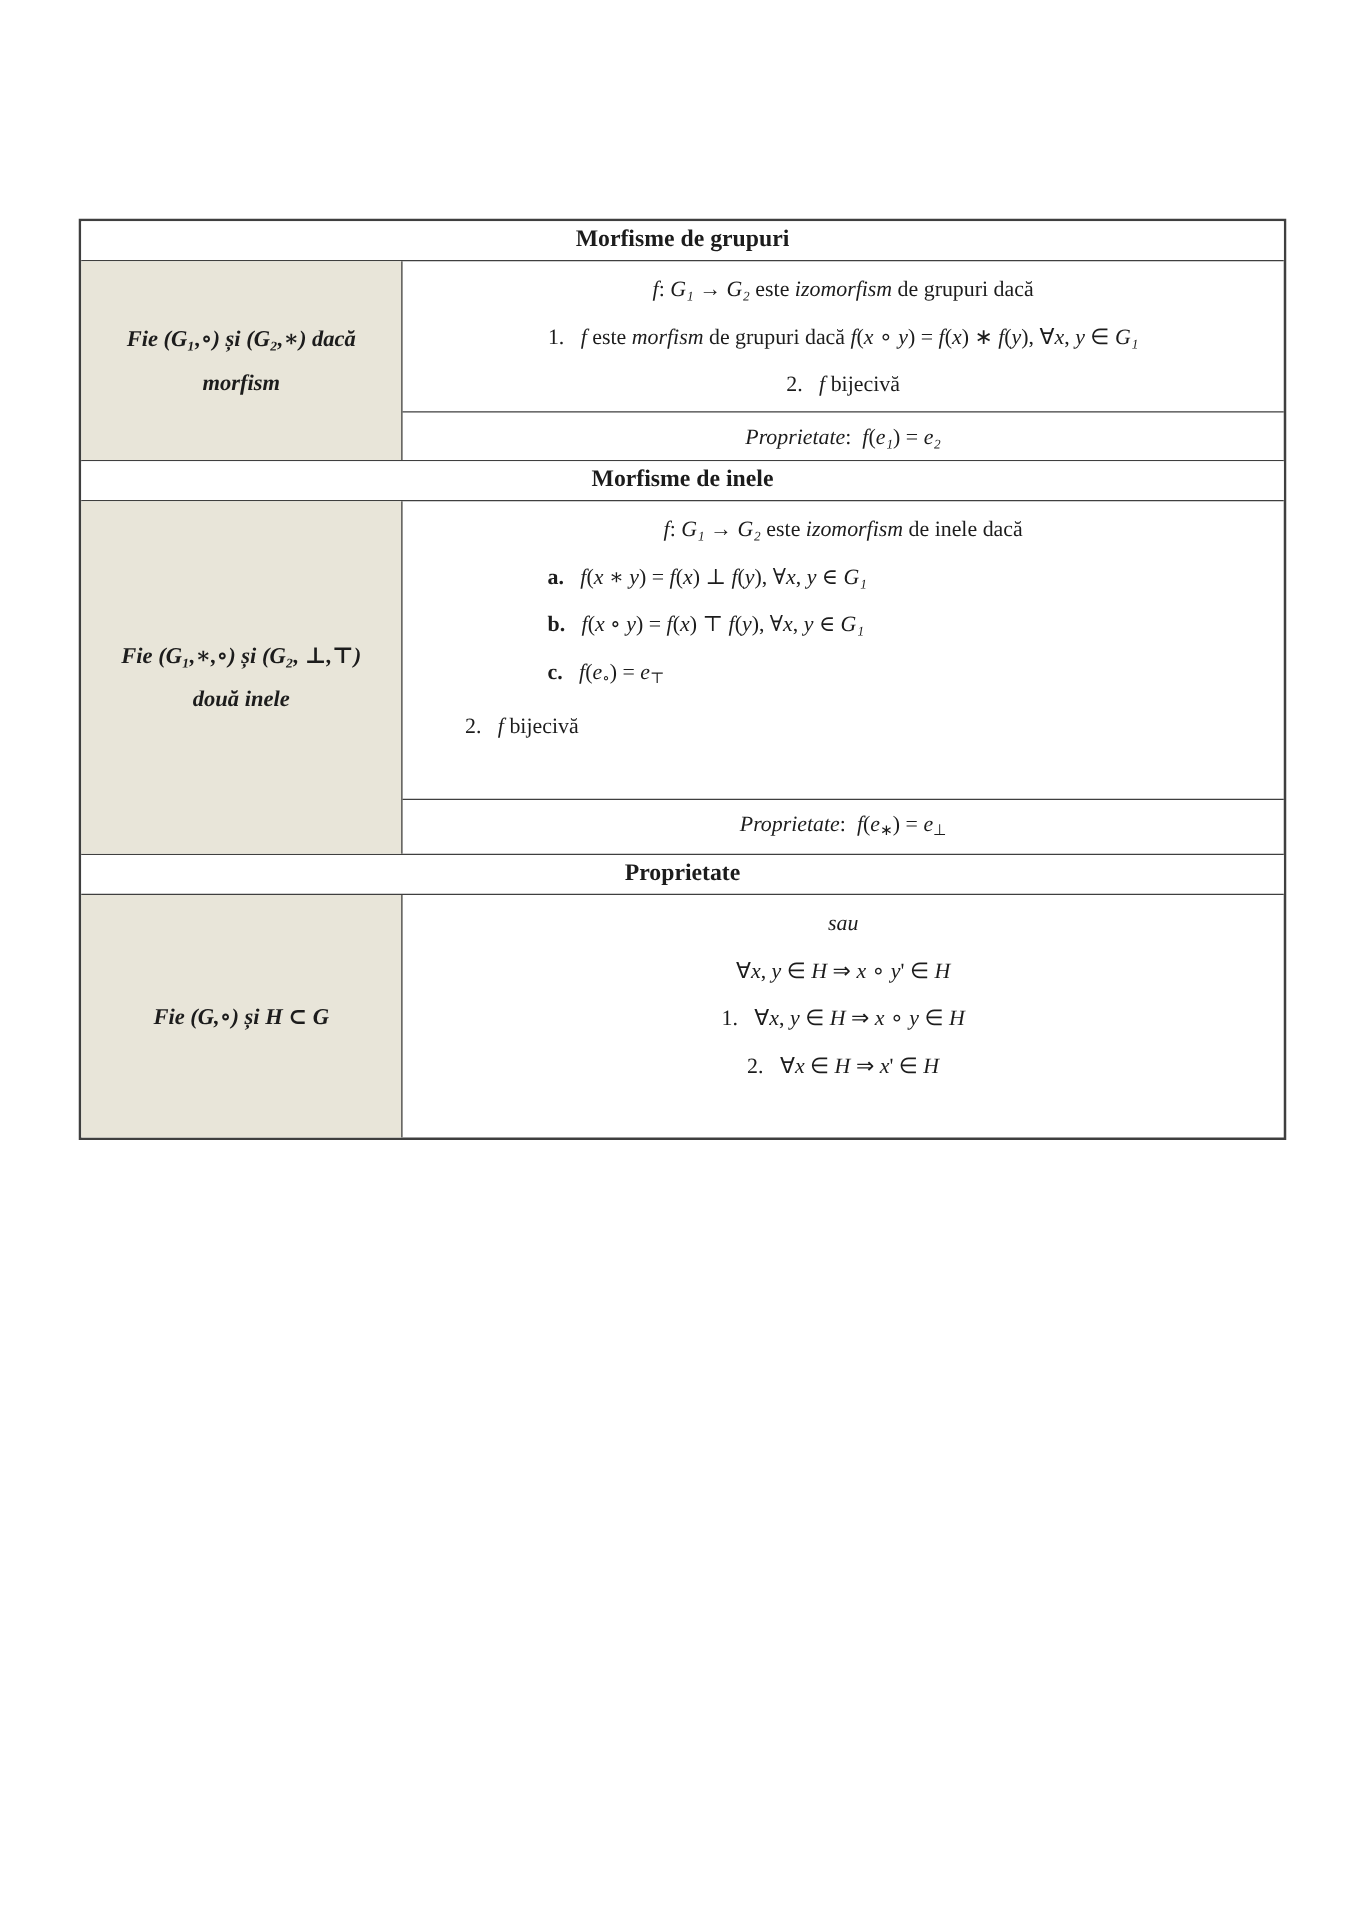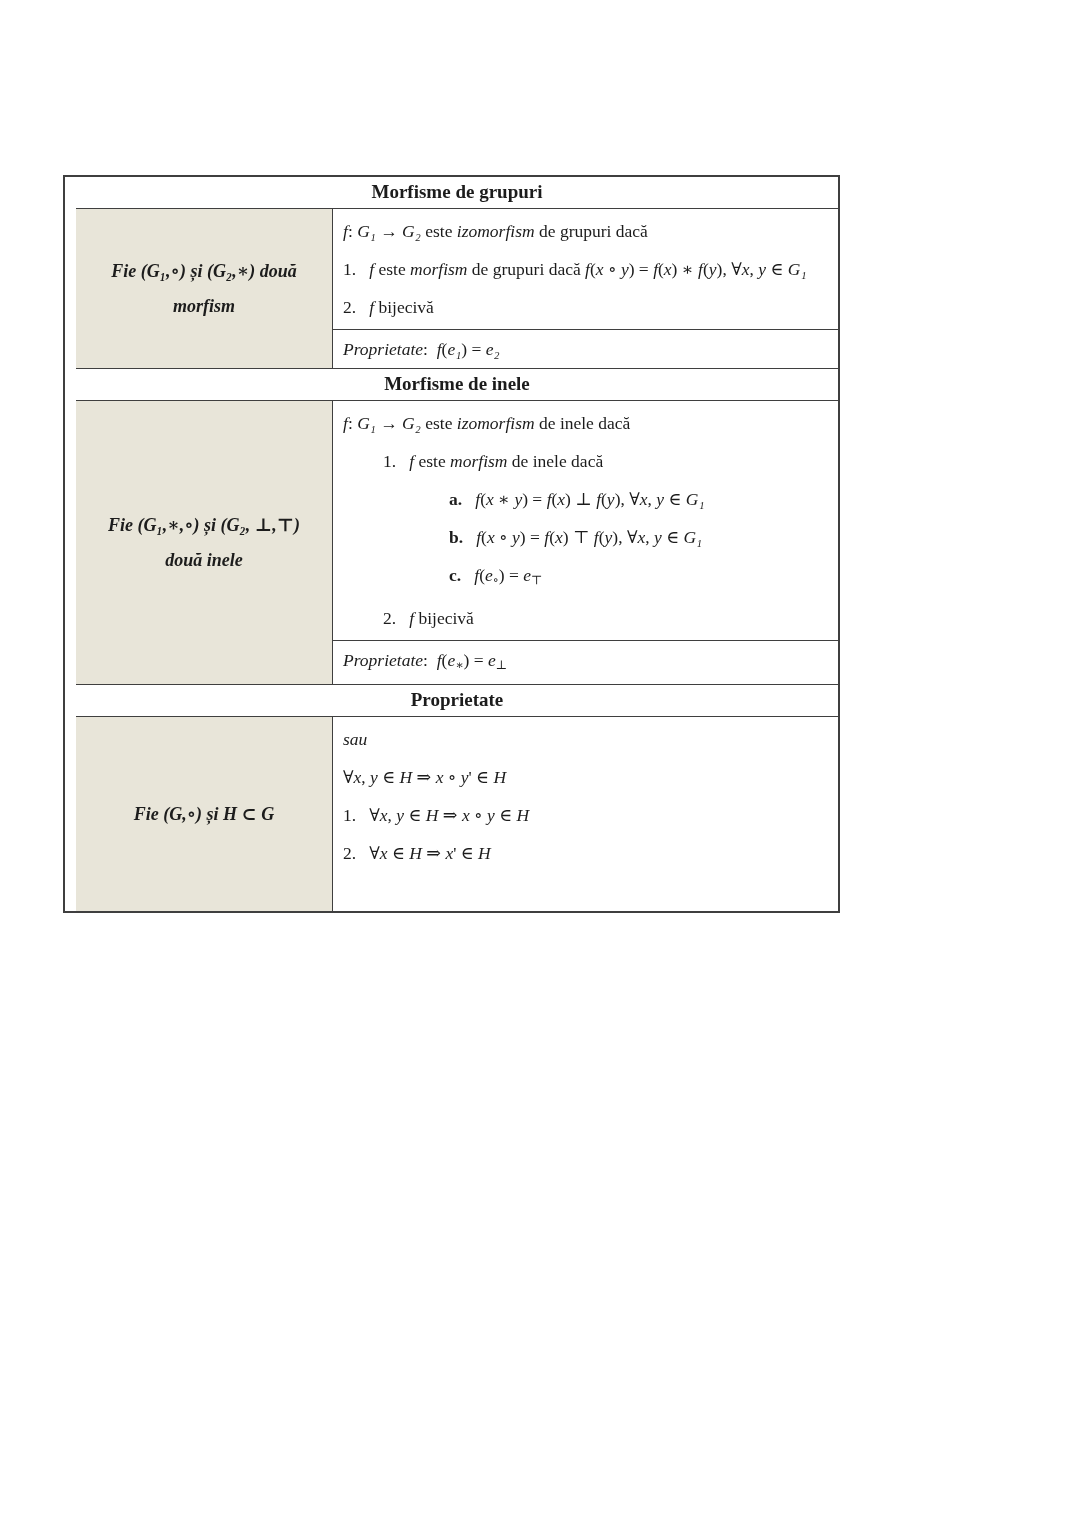--- a/index.html
+++ b/index.html
@@ -12,24 +12,23 @@
   body{
     width:1080px; height:1527px;
     background:#ffffff;
     color:var(--text);
     font-family:"Liberation Serif","DejaVu Serif",serif;
     position:relative;
   }
   .doc-table{
     position:absolute;
     left:63px; top:175px;
-    width:777px;
+    width:966px;
     border:2px solid var(--border);
     background:#fff;
-    padding-left:11px;
   }
   .doc-table > section + section{ border-top:1px solid var(--border); }
   .sec-header{
     text-align:center;
     font-weight:bold;
     font-size:19px;
     line-height:22px;
     padding:4px 0 5px 0;
     border-bottom:1px solid var(--border);
     background:#ffffff;
@@ -58,39 +57,39 @@
   .mh1{ min-height:120px; }
   .mh2{ min-height:238px; }
   .mh3{ min-height:194px; }
   .prop-cell{ border-top:1px solid var(--border); padding:0 4px; }
   .line{
     white-space:pre-wrap;
     font-size:17.5px;
     line-height:20px;
     padding:9px 6px;
   }
-  .center{ text-align:left; }
+  .center{ text-align:center;font-family:Liberation Serif, serif; }
   .left{ text-align:left; }
   .ind1{ padding-left:46px; }
   .ind2{ padding-left:112px; }
   .seg-n{ font-style:normal; }
   .seg-i{ font-style:italic; }
   .seg-b{ font-weight:bold; font-style:normal; }
   .seg-sub{ font-size:70%; vertical-align:-0.25em; font-style:normal; }
 </style>
 </head>
 <body>
 
 <div class="doc-table">
 
   <section>
     <div class="sec-header">Morfisme de grupuri</div>
     <div class="sec-body">
       <div class="def-cell">
-        <div class="def-line">Fie (G₁,∘) și (G₂,∗) două</div>
+        <div class="def-line">Fie (G₁,∘) și (G₂,∗) dacă</div>
         <div class="def-line">morfism</div>
       </div>
       <div class="content-col">
         <div class="main-cell mh1">
           <div class="line center"><span class="seg-i">f</span><span class="seg-n">: </span><span class="seg-i">G₁</span><span class="seg-n"> → </span><span class="seg-i">G₂</span><span class="seg-n"> este </span><span class="seg-i">izomorfism</span><span class="seg-n"> de grupuri dacă</span></div>
           <div class="line center"><span class="seg-n">1.   </span><span class="seg-i">f</span><span class="seg-n"> este </span><span class="seg-i">morfism</span><span class="seg-n"> de grupuri dacă </span><span class="seg-i">f</span><span class="seg-n">(</span><span class="seg-i">x</span><span class="seg-n"> ∘ </span><span class="seg-i">y</span><span class="seg-n">) = </span><span class="seg-i">f</span><span class="seg-n">(</span><span class="seg-i">x</span><span class="seg-n">) ∗ </span><span class="seg-i">f</span><span class="seg-n">(</span><span class="seg-i">y</span><span class="seg-n">), ∀</span><span class="seg-i">x</span><span class="seg-n">, </span><span class="seg-i">y</span><span class="seg-n"> ∈ </span><span class="seg-i">G₁</span></div>
           <div class="line center"><span class="seg-n">2.   </span><span class="seg-i">f</span><span class="seg-n"> bijecivă</span></div>
         </div>
         <div class="prop-cell">
           <div class="line center"><span class="seg-i">Proprietate</span><span class="seg-n">:  </span><span class="seg-i">f</span><span class="seg-n">(</span><span class="seg-i">e₁</span><span class="seg-n">) = </span><span class="seg-i">e₂</span></div>
@@ -102,21 +101,20 @@
   <section>
     <div class="sec-header">Morfisme de inele</div>
     <div class="sec-body">
       <div class="def-cell">
         <div class="def-line">Fie (G₁,∗,∘) și (G₂, ⊥,⊤)</div>
         <div class="def-line">două inele</div>
       </div>
       <div class="content-col">
         <div class="main-cell mh2">
           <div class="line center"><span class="seg-i">f</span><span class="seg-n">: </span><span class="seg-i">G₁</span><span class="seg-n"> → </span><span class="seg-i">G₂</span><span class="seg-n"> este </span><span class="seg-i">izomorfism</span><span class="seg-n"> de inele dacă</span></div>
-          <div class="line left ind1"><span class="seg-n">1.   </span><span class="seg-i">f</span><span class="seg-n"> este </span><span class="seg-i">morfism</span><span class="seg-n"> de inele dacă</span></div>
           <div class="line left ind2"><span class="seg-b">a.   </span><span class="seg-i">f</span><span class="seg-n">(</span><span class="seg-i">x</span><span class="seg-n"> ∗ </span><span class="seg-i">y</span><span class="seg-n">) = </span><span class="seg-i">f</span><span class="seg-n">(</span><span class="seg-i">x</span><span class="seg-n">) ⊥ </span><span class="seg-i">f</span><span class="seg-n">(</span><span class="seg-i">y</span><span class="seg-n">), ∀</span><span class="seg-i">x</span><span class="seg-n">, </span><span class="seg-i">y</span><span class="seg-n"> ∈ </span><span class="seg-i">G₁</span></div>
           <div class="line left ind2"><span class="seg-b">b.   </span><span class="seg-i">f</span><span class="seg-n">(</span><span class="seg-i">x</span><span class="seg-n"> ∘ </span><span class="seg-i">y</span><span class="seg-n">) = </span><span class="seg-i">f</span><span class="seg-n">(</span><span class="seg-i">x</span><span class="seg-n">) ⊤ </span><span class="seg-i">f</span><span class="seg-n">(</span><span class="seg-i">y</span><span class="seg-n">), ∀</span><span class="seg-i">x</span><span class="seg-n">, </span><span class="seg-i">y</span><span class="seg-n"> ∈ </span><span class="seg-i">G₁</span></div>
           <div class="line left ind2"><span class="seg-b">c.   </span><span class="seg-i">f</span><span class="seg-n">(</span><span class="seg-i">e</span><span class="seg-sub">∘</span><span class="seg-n">) = </span><span class="seg-i">e</span><span class="seg-sub">⊤</span></div>
           <div class="line left ind1"><span class="seg-n">2.   </span><span class="seg-i">f</span><span class="seg-n"> bijecivă</span></div>
         </div>
         <div class="prop-cell">
           <div class="line center"><span class="seg-i">Proprietate</span><span class="seg-n">:  </span><span class="seg-i">f</span><span class="seg-n">(</span><span class="seg-i">e</span><span class="seg-sub">∗</span><span class="seg-n">) = </span><span class="seg-i">e</span><span class="seg-sub">⊥</span></div>
         </div>
       </div>
     </div>

